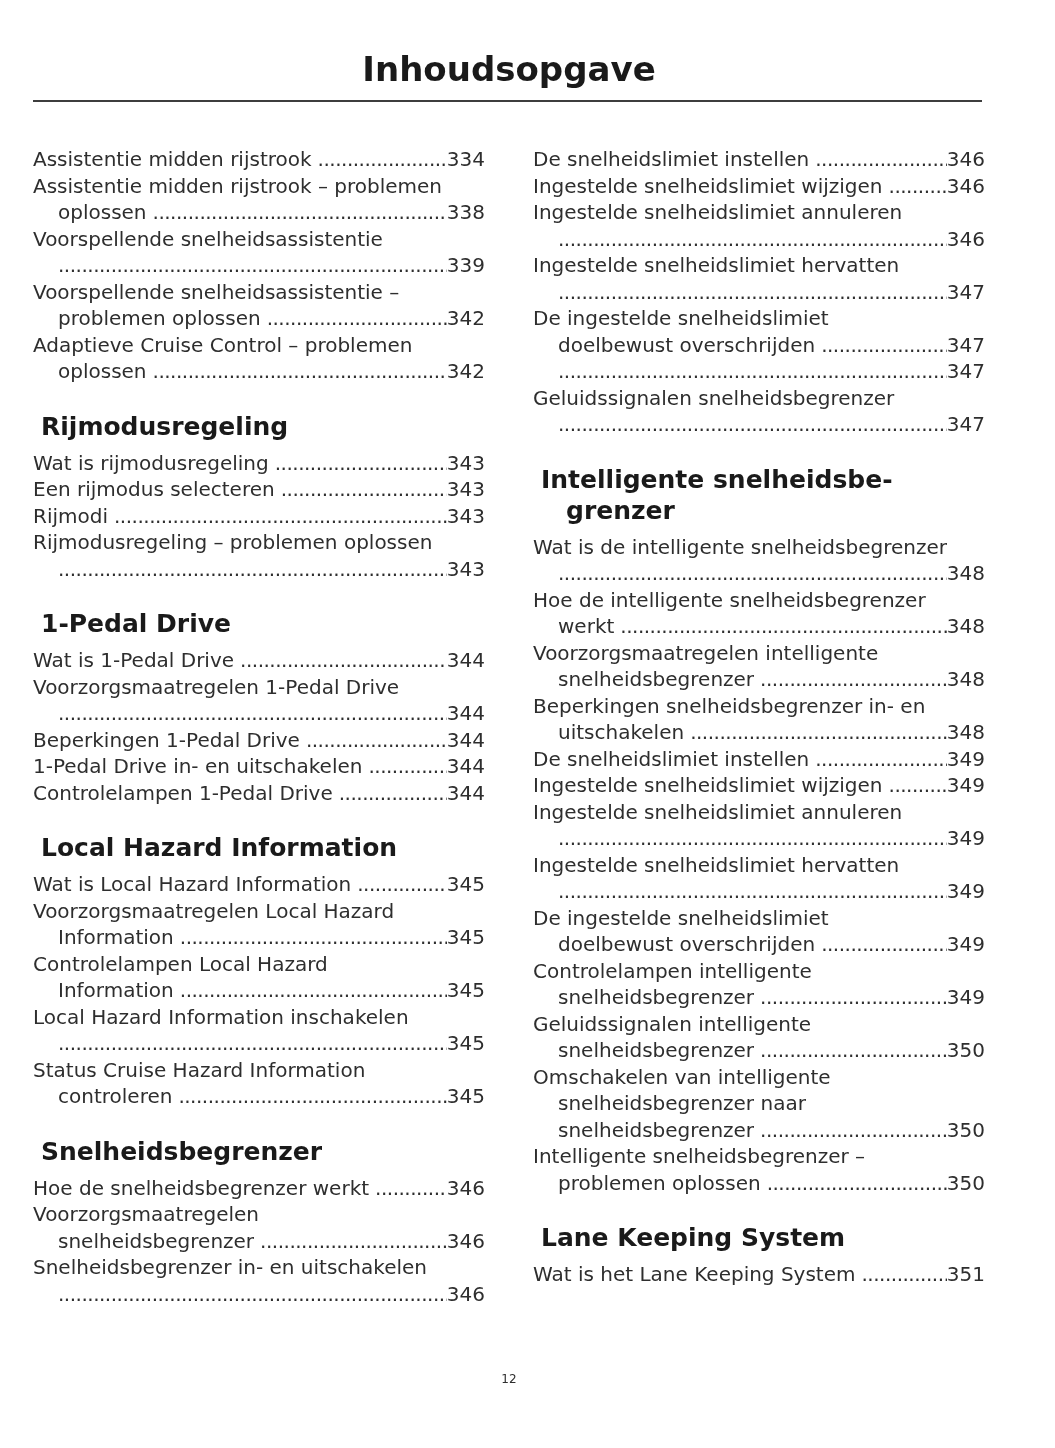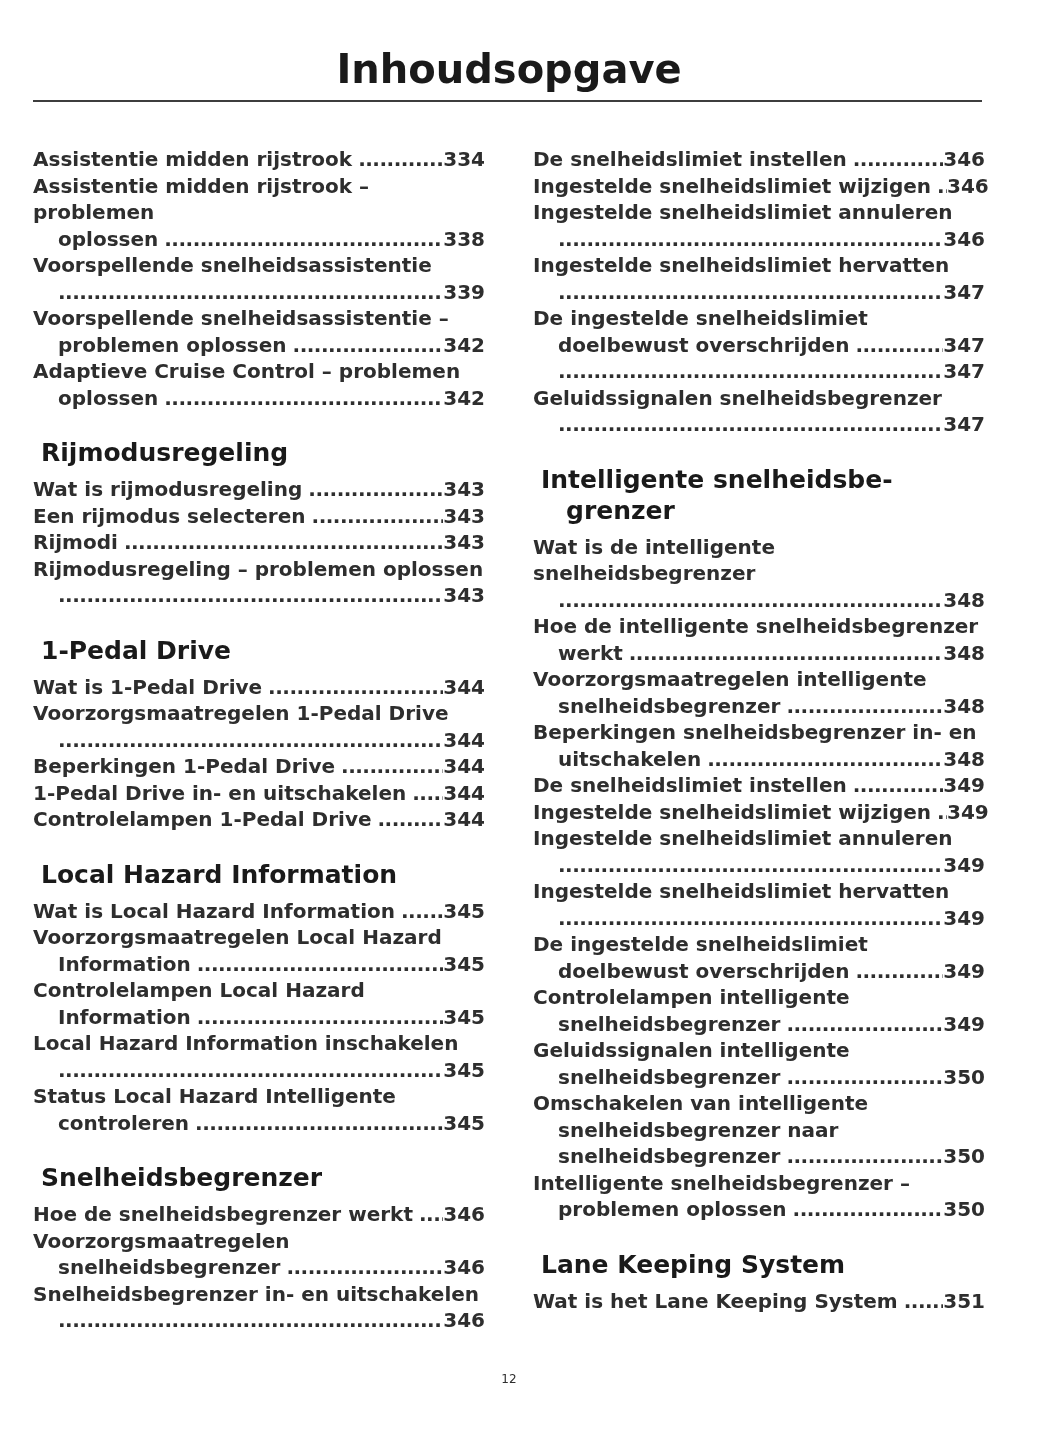--- a/index.html
+++ b/index.html
@@ -13,21 +13,21 @@
     position:relative;
     width:1055px;height:1448px;
     background:var(--bg);
     overflow:hidden;
     font-family:"DejaVu Sans","Liberation Sans",sans-serif;
     color:var(--text-color);
   }
   .doc-title{
     margin:48px 70px 0 33px;
     text-align:center;
-    font-size:40px;
+    font-size:34px;
     line-height:42px;
     font-weight:bold;
     color:var(--heading-color);
     letter-spacing:0px;
   }
   .divider{
     margin:10px 73px 0 33px;
     border:none;
     border-top:2px solid var(--divider-color);
     height:0;
@@ -44,21 +44,20 @@
     line-height:31px;
     font-weight:bold;
     color:var(--heading-color);
     margin:26px 0 8px 8px;
   }
   .section-heading .cont{padding-left:25px;}
   .entry{
     font-size:20px;
     line-height:26.5px;
     color:var(--text-color);
-    font-weight:bold;
   }
   .line{min-height:26.5px;}
   .line.cont{padding-left:25px;}
   .leader{display:flex;align-items:baseline;}
   .txt{white-space:pre;flex-shrink:0;}
   .dots{
     flex:1 1 auto;
     overflow:hidden;
     white-space:nowrap;
     letter-spacing:-0.5px;
@@ -228,21 +227,21 @@
           </div>
           <div class="entry">
             <div class="line">Local Hazard Information inschakelen</div>
             <div class="line cont leader">
               <span class="txt"></span>
               <span class="dots">................................................................................................................................................................</span>
               <span class="pg">345</span>
             </div>
           </div>
           <div class="entry">
-            <div class="line">Status Local Hazard Intelligente</div>
+            <div class="line">Status Cruise Hazard Information</div>
             <div class="line cont leader">
               <span class="txt">controleren</span>
               <span class="dots gap">................................................................................................................................................................</span>
               <span class="pg">345</span>
             </div>
           </div>
         </section>
         <section class="toc-section">
           <h2 class="section-heading">
             <div>Snelheidsbegrenzer</div>

